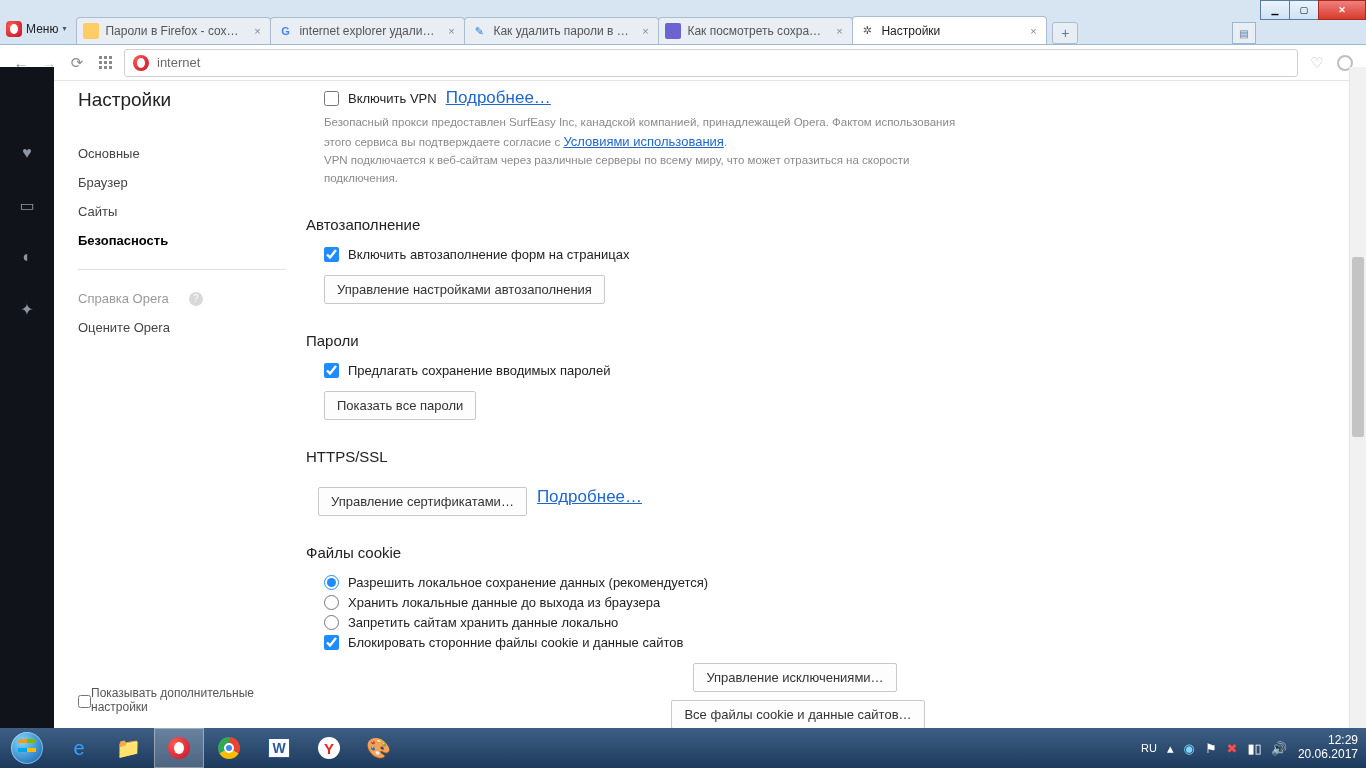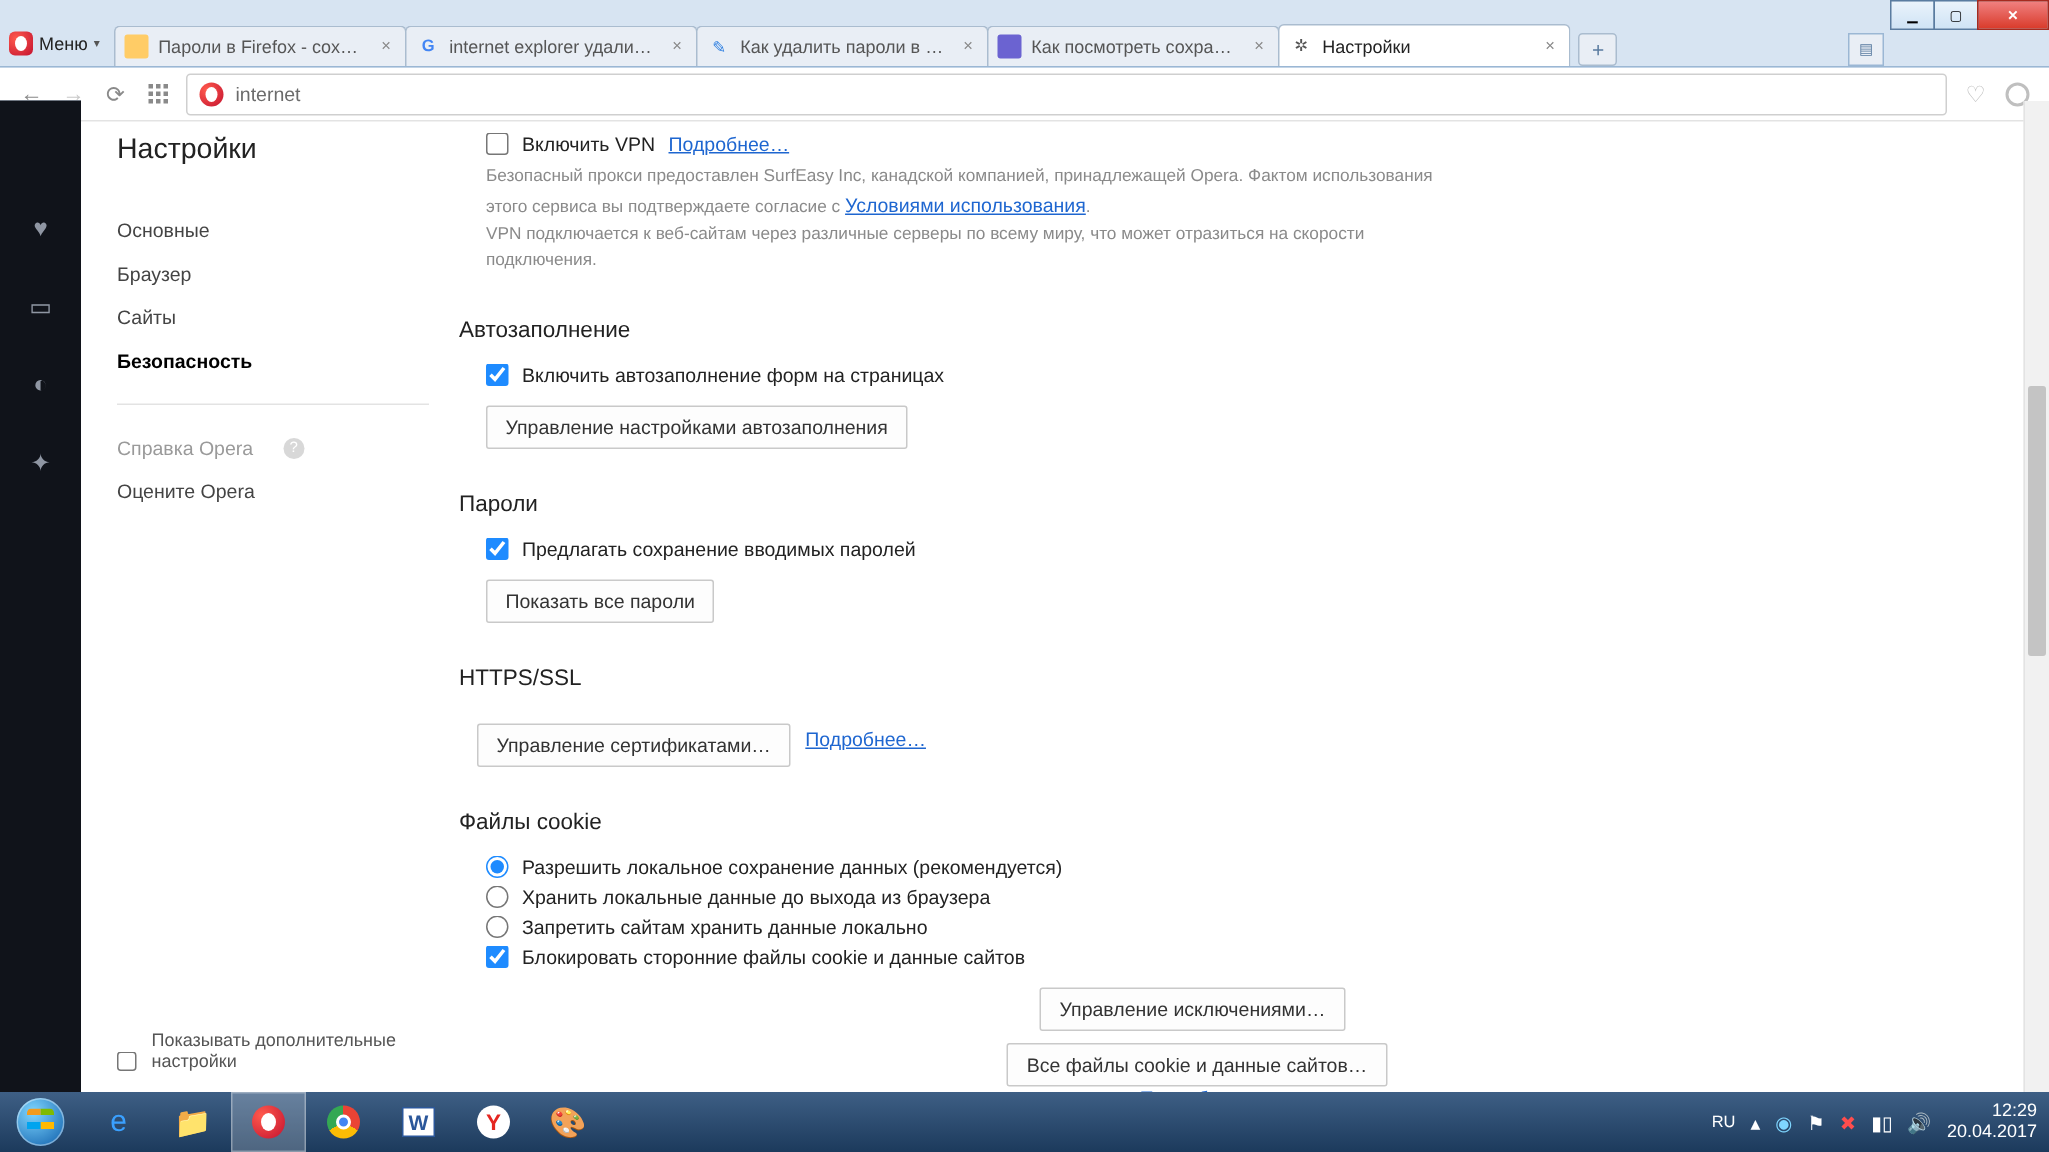--- a/index.html
+++ b/index.html
@@ -54,31 +54,31 @@
 .rail .ri.grid { display:grid; grid-template-columns:repeat(3,4px); grid-template-rows:repeat(3,4px); gap:3px; }
 .rail .ri.grid span{ background:#8f96a3; }
 
 .left-col { width:252px; padding:22px 20px 0 24px; font-size:13px; color:#444; }
 .left-col h1 { font-size:19px; font-weight:400; color:#222; margin-bottom:28px; }
 .left-col .nav-link { display:block; padding:7px 0; color:#444; cursor:pointer; }
 .left-col .nav-link.active { font-weight:700; color:#000; }
 .left-col hr { border:none; border-top:1px solid #e3e3e3; margin:14px 0; }
 .left-col .help { color:#9a9a9a; display:flex; align-items:center; gap:20px; }
 .left-col .help .q{ width:14px;height:14px;border-radius:50%;background:#d8d8d8;color:#fff;font-size:10px;line-height:14px;text-align:center;}
-.adv-row { position:absolute; bottom:14px; left:78px; display:flex; align-items:flex-end; gap:10px; font-size:12px; color:#555; }
+.adv-row { position:absolute; bottom:14px; left:78px; display:flex; align-items:center; font-size:12px; color:#555; }
 .adv-row input{ margin-top:2px; }
 
 .main { flex:1; overflow-y:auto; padding:0 40px 30px 0; position:relative; }
 .main-inner{ padding-left:0; max-width: 960px; }
 .sect-title { font-size:15px; color:#222; margin:28px 0 14px; font-weight:400; }
 .partial-title{ font-size:15px; color:#222; font-weight:400; margin-bottom:10px; }
 .ck-row { display:flex; align-items:center; gap:9px; font-size:13px; color:#222; margin:5px 0 5px 18px; }
 .ck-row input[type=checkbox]{ width:15px; height:15px; accent-color:#1e8bff; }
 .ck-row input[type=radio]{ width:15px; height:15px; accent-color:#1e8bff; }
-a.ln { color:#1e66d0; text-decoration:underline; font-size:13px; cursor:pointer; }
+a.ln { color:#1e66d0; text-decoration:underline; font-size:17px; cursor:pointer; }
 .small-txt { font-size:11.5px; color:#8a8a8a; line-height:1.55; margin:6px 0 0 18px; max-width:640px; }
 .btn { display:inline-block; border:1px solid #c9c9c9; background:#fdfdfd; padding:6px 12px; font-size:13px; color:#333; border-radius:2px; cursor:pointer; margin:8px 0 0 18px;}
 .btn + .btn { margin-left:6px; }
 .inline-link { margin-left:10px; }
 
 .scrollbar-fake{ position:absolute; right:0; top:0; bottom:0; width:17px; background:#f1f1f1; border-left:1px solid #e3e3e3;}
 .scrollbar-fake .thumb{ position:absolute; left:2px; right:2px; top:190px; height:180px; background:#c4c4c4; border-radius:2px;}
 
 
 .taskbar { position:absolute; left:0; right:0; bottom:0; height:40px; background:linear-gradient(#3e5f85,#1c3a5c); display:flex; align-items:center; }
@@ -322,15 +322,15 @@
     <span>RU</span>
     <span class="ic">▴</span>
     <span class="ic" style="color:#7fd6ff">◉</span>
     <span class="ic">⚑</span>
     <span class="ic" style="color:#ff4d4d">✖</span>
     <span class="ic">▮▯</span>
     <span class="ic">🔊</span>
   </div>
   <div class="clock">
     <div>12:29</div>
-    <div>20.04.2017</div>
+    <div>20.06.2017</div>
   </div>
 </div>
 
 </body></html>

